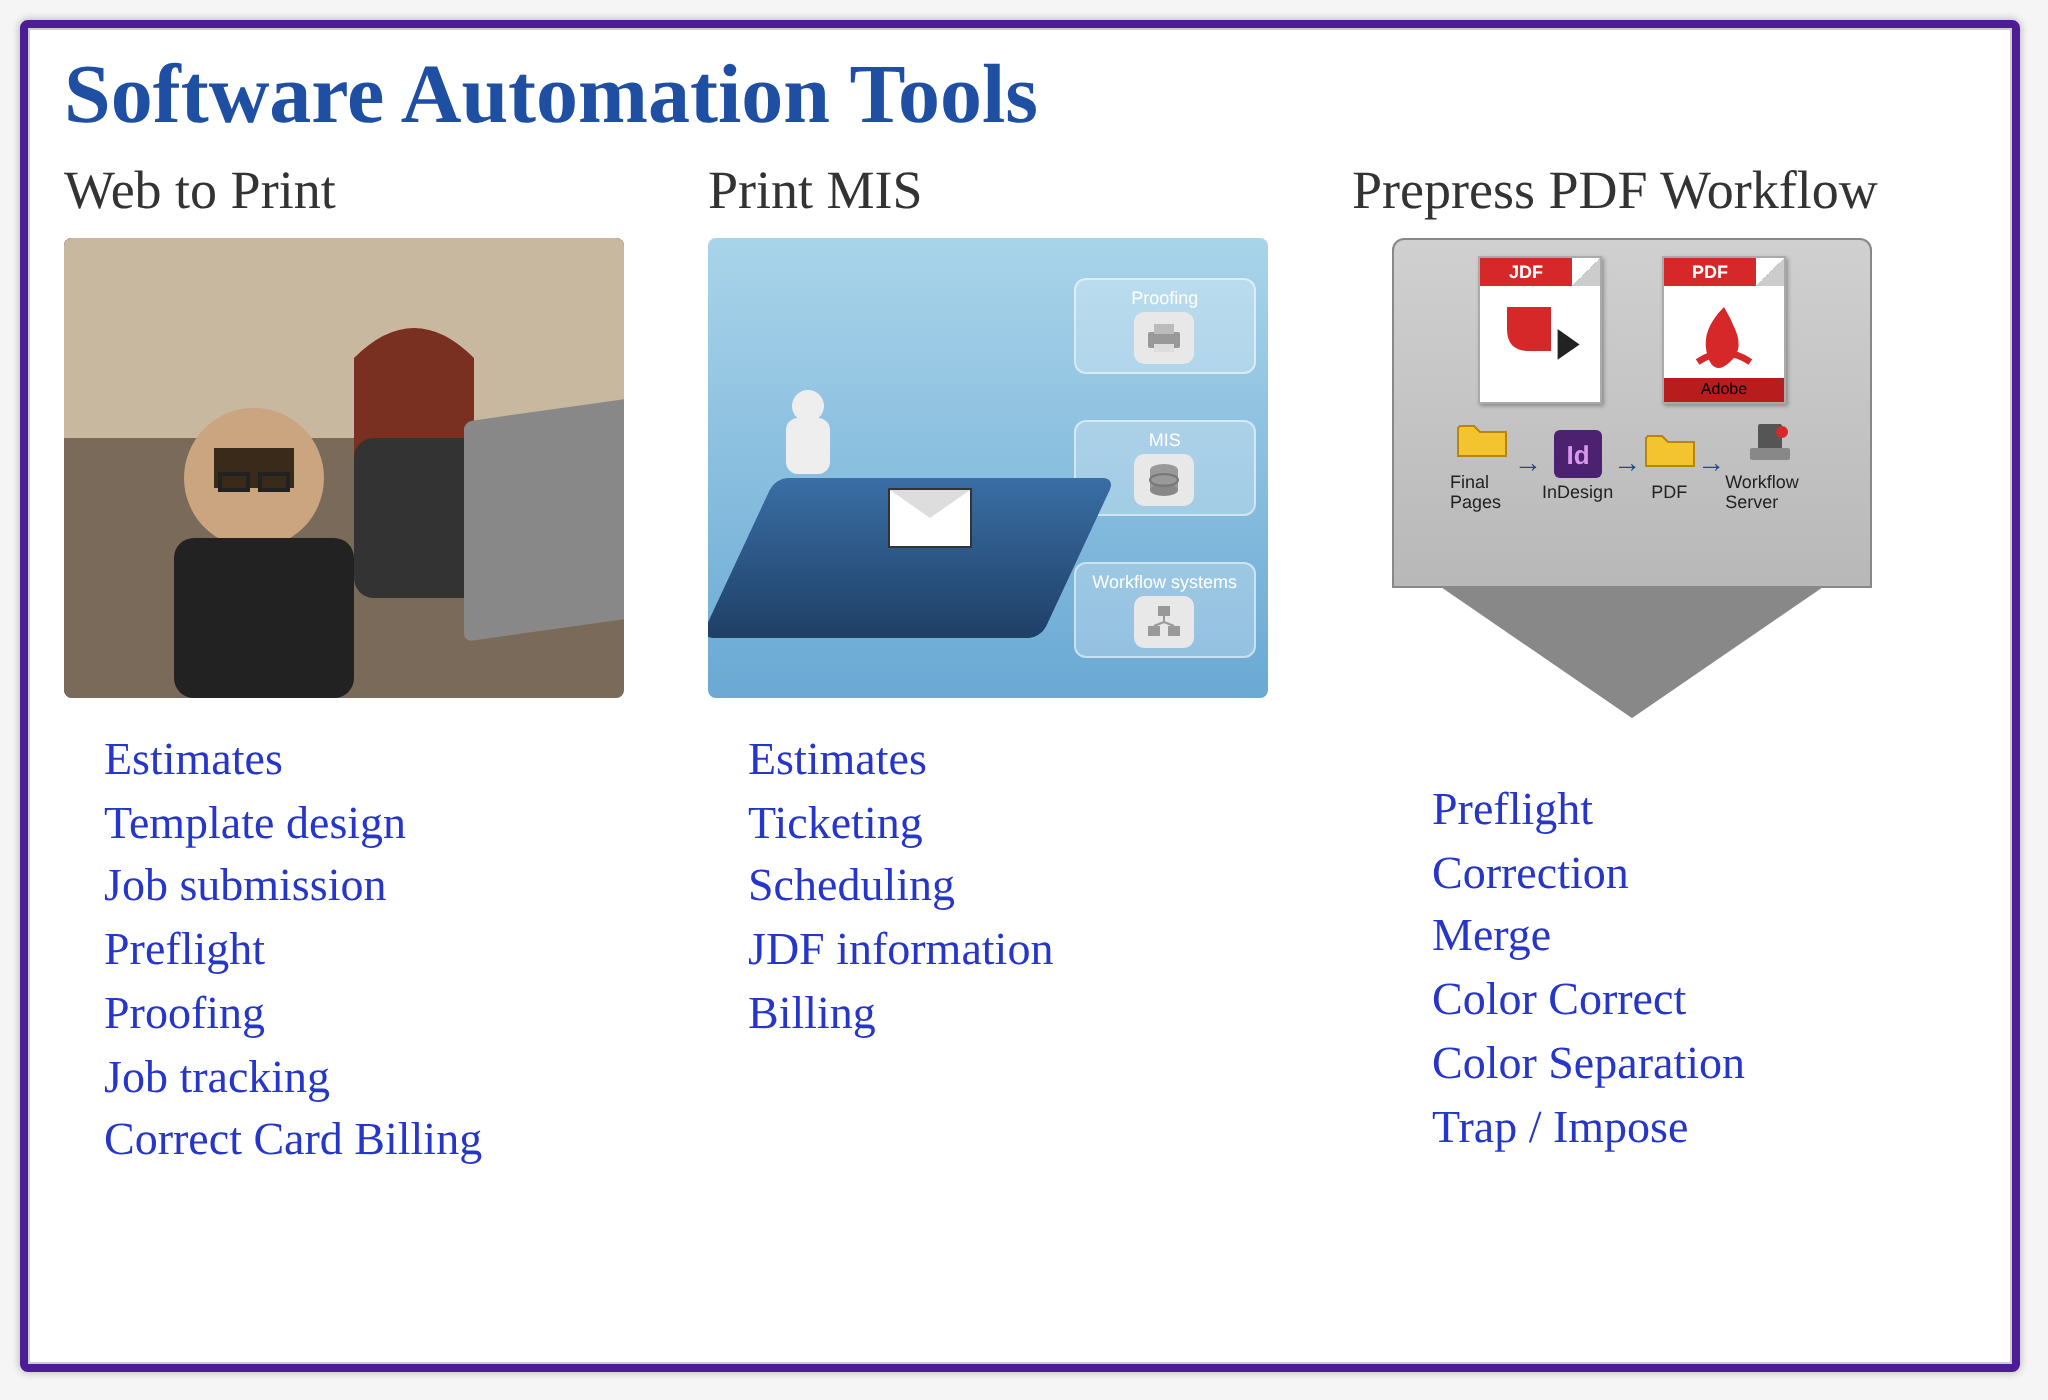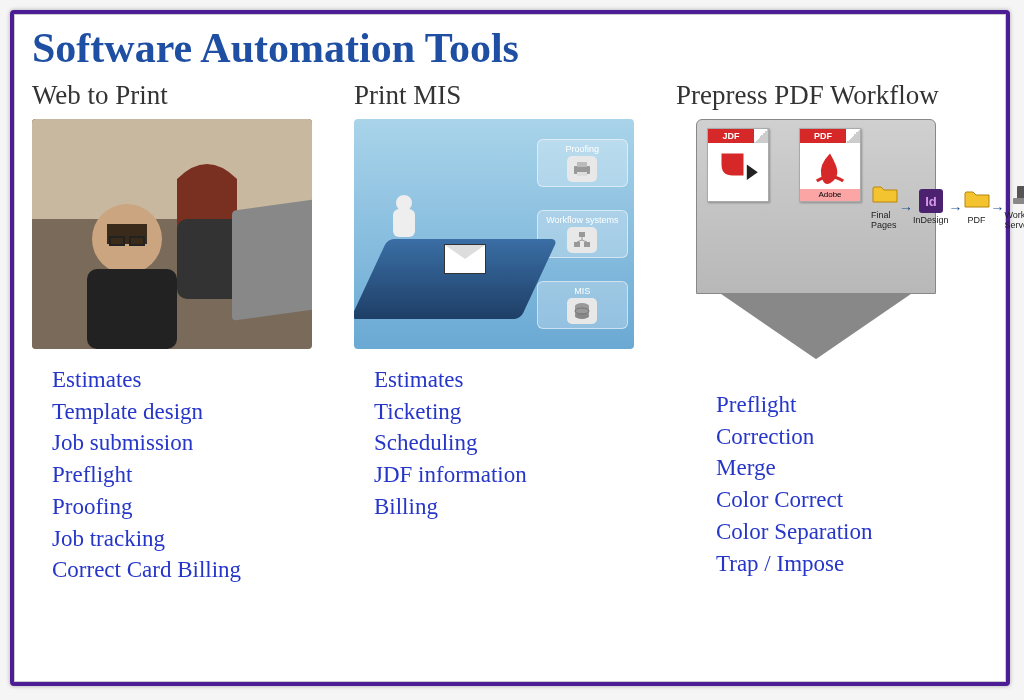--- a/index.html
+++ b/index.html
@@ -87,22 +87,22 @@
   .mis-right { flex:1; display:flex; flex-direction:column; justify-content:space-around; padding:8px 6px 8px 0;}
   .mis-box { background:rgba(255,255,255,0.25); border:1px solid rgba(255,255,255,0.5); border-radius:6px; padding:4px 4px; text-align:center;}
   .mis-box .lbl { color:#fff; font-size:9px; font-family: Arial, sans-serif;}
   .mis-box .ico { width:30px; height:26px; margin:2px auto 0; background:#e8e8e8; border-radius:5px; display:flex; align-items:center; justify-content:center;}
   
   .img3 { background:transparent; overflow:visible; height:250px;}
   .wf-body {
     position:absolute; top:0; left:20px; right:20px; height:175px;
     background: linear-gradient(180deg,#d0d0d0,#b8b8b8);
     border:1px solid #888; border-radius:6px 6px 0 0;
-    padding:8px 10px; box-sizing:border-box;
-    display:flex; gap:8px;
+    padding:8px 26px; box-sizing:border-box;
+    display:flex; flex-direction:column; gap:8px;
   }
   .wf-arrow {
     position:absolute; top:175px; left:50%; transform:translateX(-50%);
     width:0; height:0;
     border-left:95px solid transparent;
     border-right:95px solid transparent;
     border-top:65px solid #b8b8b8;
   }
   .wf-arrow:before{
     content:""; position:absolute; top:-66px; left:-96px;
@@ -113,21 +113,21 @@
     z-index:-1;
   }
   .wf-row1 { display:flex; justify-content:center; gap:30px;}
   .doc-icon { width:60px; height:72px; background:#fff; border:1px solid #aaa; position:relative; box-shadow:1px 1px 2px rgba(0,0,0,0.3);}
   .doc-icon .corner{ position:absolute; top:0; right:0; width:14px; height:14px; background:linear-gradient(135deg,#fff 50%,#ccc 50%);}
   .doc-icon .tag{ position:absolute; top:0; left:0; right:14px; height:14px; font-size:9px; font-weight:bold; color:#fff; text-align:center; line-height:14px; font-family:Arial;}
   .jdf .tag{ background:#d62828;}
   .pdf .tag{ background:#d62828;}
   .doc-icon .body{ position:absolute; top:18px; left:8px; right:8px; bottom:8px;}
   .jdf .body svg, .pdf .body svg { width:100%; height:100%;}
-  .pdf .adobe{ position:absolute; bottom:0; left:0; right:0; height:12px; background:#fca5a5; font-size:8px; text-align:center; line-height:12px; font-family:Arial;}
+  .pdf .adobe{ position:absolute; bottom:0; left:0; right:0; height:12px; background:#b91c1c; font-size:8px; text-align:center; line-height:12px; font-family:Arial;}
   .wf-row2 { display:flex; justify-content:space-between; align-items:center; padding:0 2px;}
   .wf-step { display:flex; flex-direction:column; align-items:center; gap:2px;}
   .wf-step .ic { width:28px; height:24px; display:flex; align-items:flex-start; justify-content:center;}
   .wf-step .cap { font-size:9px; font-family:Arial; color:#222;}
   .wf-arrow-sm { color:#1a4b8c; font-size:14px;}
   
   .list { padding-left: 20px;}
   .list-item {
     color: #2636c8;
     font-size: 23px;
@@ -190,40 +190,40 @@
             <div class="lbl">Proofing</div>
             <div class="ico">
               <svg width="20" height="16" viewBox="0 0 20 16">
                   <rect x="2" y="5" width="16" height="8" fill="#999" rx="1"></rect>
                   <rect x="5" y="1" width="10" height="5" fill="#bbb"></rect>
                   <rect x="5" y="11" width="10" height="4" fill="#ddd"></rect>
                 </svg>
             </div>
           </div>
           <div class="mis-box">
+            <div class="lbl">MIS</div>
+            <div class="ico">
+              <svg width="18" height="18" viewBox="0 0 18 18">
+                  <ellipse cx="9" cy="4" rx="7" ry="3" fill="#999"></ellipse>
+                  <rect x="2" y="4" width="14" height="10" fill="#999"></rect>
+                  <ellipse cx="9" cy="14" rx="7" ry="3" fill="#888"></ellipse>
+                  <ellipse cx="9" cy="9" rx="7" ry="3" fill="none" stroke="#777"></ellipse>
+                </svg>
+            </div>
+          </div>
+          <div class="mis-box">
             <div class="lbl">Workflow systems</div>
             <div class="ico">
               <svg width="18" height="18" viewBox="0 0 18 18">
                   <rect x="6" y="1" width="6" height="5" fill="#999"></rect>
                   <rect x="1" y="11" width="6" height="5" fill="#999"></rect>
                   <rect x="11" y="11" width="6" height="5" fill="#999"></rect>
                   <line x1="9" y1="6" x2="9" y2="9" stroke="#999"></line>
                   <line x1="4" y1="11" x2="9" y2="9" stroke="#999"></line>
                   <line x1="14" y1="11" x2="9" y2="9" stroke="#999"></line>
-                </svg>
-            </div>
-          </div>
-          <div class="mis-box">
-            <div class="lbl">MIS</div>
-            <div class="ico">
-              <svg width="18" height="18" viewBox="0 0 18 18">
-                  <ellipse cx="9" cy="4" rx="7" ry="3" fill="#999"></ellipse>
-                  <rect x="2" y="4" width="14" height="10" fill="#999"></rect>
-                  <ellipse cx="9" cy="14" rx="7" ry="3" fill="#888"></ellipse>
-                  <ellipse cx="9" cy="9" rx="7" ry="3" fill="none" stroke="#777"></ellipse>
                 </svg>
             </div>
           </div>
         </div>
       </div>
       <div class="list">
         <div class="list-item">Estimates</div>
         <div class="list-item">Ticketing</div>
         <div class="list-item">Scheduling</div>
         <div class="list-item">JDF information</div>

